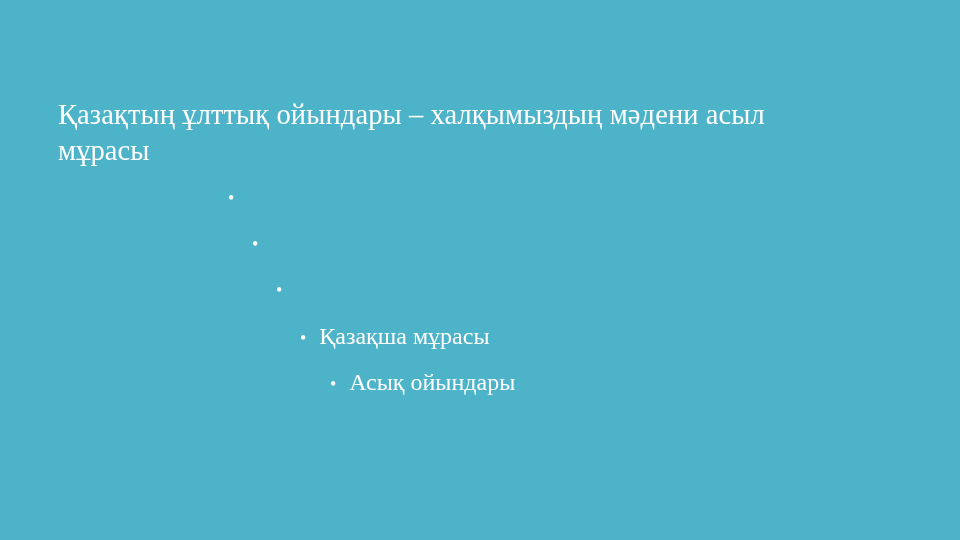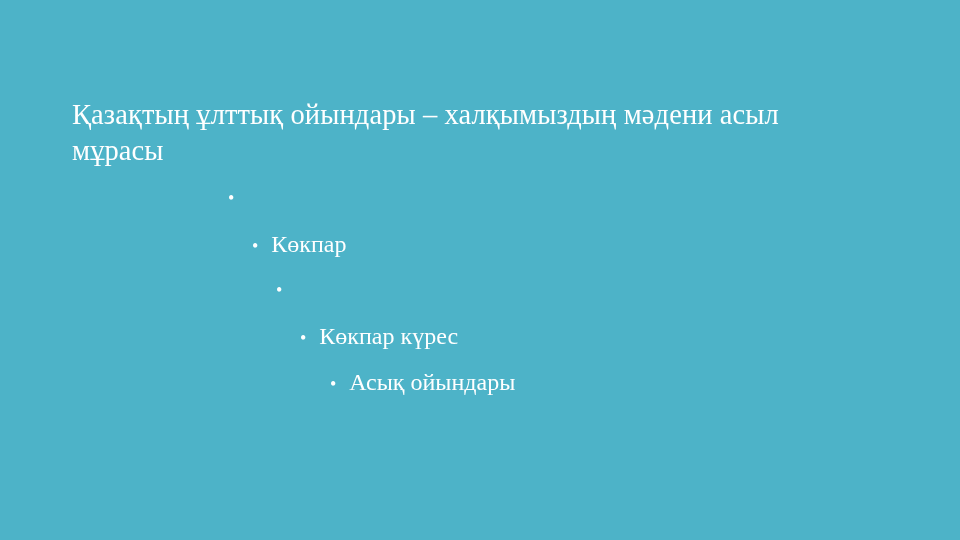--- a/index.html
+++ b/index.html
@@ -18,21 +18,21 @@
     position: relative;
     width: 960px;
     height: 540px;
     background: #4db3c8;
     box-sizing: border-box;
   }
 
   
   .title-block {
     position: absolute;
-    left: 72px;
+    left: 58px;
     top: 97px;
     width: 800px;
   }
   .title-text {
     color: #ffffff;
     font-size: 28.5px;
     line-height: 36px;
     font-weight: 400;
     letter-spacing: 0.1px;
     white-space: pre-wrap;
@@ -87,30 +87,29 @@
   </div>
 
   <ul class="bullet-list">
 
     <li class="bullet-item lvl-1">
       <span class="bullet-mark">•</span>
     </li>
 
     <li class="bullet-item lvl-2">
       <span class="bullet-mark">•</span>
-      <span class="bullet-label">Көкпар</span>
     </li>
 
     <li class="bullet-item lvl-3">
       <span class="bullet-mark">•</span>
     </li>
 
     <li class="bullet-item lvl-4">
       <span class="bullet-mark">•</span>
-      <span class="bullet-label">Көкпар күрес</span>
+      <span class="bullet-label">Қазақша мұрасы</span>
     </li>
 
     <li class="bullet-item lvl-5">
       <span class="bullet-mark">•</span>
       <span class="bullet-label">Асық ойындары</span>
     </li>
 
   </ul>
 
 </div>

